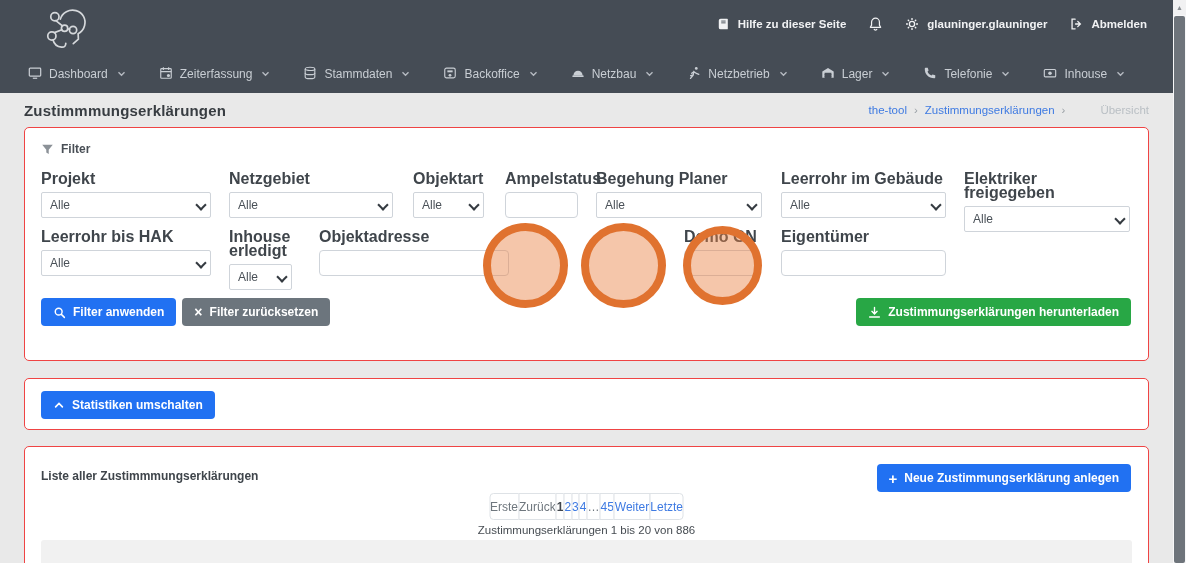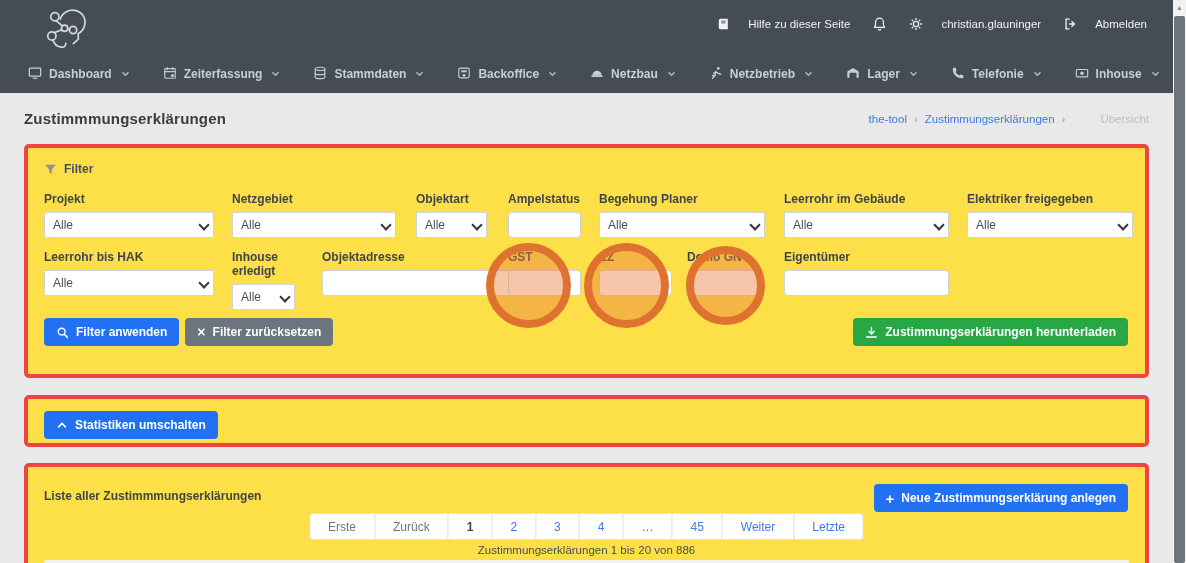--- a/index.html
+++ b/index.html
@@ -4,44 +4,44 @@
 <style>
   * { margin:0; padding:0; box-sizing:border-box; }
   html,body { width:1186px; height:563px; overflow:hidden; }
   body { font-family:"Liberation Sans","DejaVu Sans",sans-serif; background:#e9e9e9; position:relative; }
 
   
   .navbar { background:#454c55; width:1173px; height:93px; position:relative; }
   .nav-top { display:flex; align-items:flex-start; justify-content:space-between; height:56px; padding:4px 26px 0 44px; }
   .logo { color:#d5d8db; margin-top:2px; }
   .nav-top-right { display:flex; align-items:center; gap:22px; margin-top:12px; }
-  .top-link { display:flex; align-items:center; gap:18px; color:#f1f2f4; font-size:11.5px; font-weight:400; cursor:pointer; }
+  .top-link { display:flex; align-items:center; gap:8px; color:#f1f2f4; font-size:11.5px; font-weight:700; cursor:pointer; }
   .top-link svg, .top-icon svg { display:block; }
   .top-icon { color:#f1f2f4; cursor:pointer; }
   .nav-menu { display:flex; align-items:center; gap:33px; padding:0 0 0 28px; height:36px; }
-  .nav-item { display:flex; align-items:center; gap:7px; color:#c9ced4; font-size:12px; font-weight:700; cursor:pointer; white-space:nowrap; }
+  .nav-item { display:flex; align-items:center; gap:7px; color:#c9ced4; font-size:12px; font-weight:400; cursor:pointer; white-space:nowrap; }
   .nav-item .caret { margin-left:2px; opacity:.85; }
 
   
   .page { width:1173px; padding:0 24px; }
-  .page-head { height:51px; display:flex; align-items:center; justify-content:space-between; }
+  .page-head { height:34px; display:flex; align-items:center; justify-content:space-between; }
   .page-title { font-size:15px; font-weight:700; color:#383d42; letter-spacing:.2px; }
   .breadcrumb { font-size:11.5px; display:flex; gap:7px; align-items:center; }
   .breadcrumb a { color:#3e7ae2; text-decoration:none; cursor:pointer; }
   .breadcrumb .sep { color:#9aa0a6; }
   .breadcrumb .bc-active { color:#b9bfc4;margin-left:28px; }
 
-  .card { background:#fde047; border:4px solid #ef4444; border-radius:5px; position:relative; }
+  .card { background:#ffffff; border:1px solid #ef4444; border-radius:5px; position:relative; }
 
   
   .filter-card { height:234px; }
   .filter-head { position:absolute; left:16px; top:14px; display:flex; align-items:center; gap:7px; font-size:12px; font-weight:700; color:#494f56; }
   .filter-head svg { color:#8b9197; }
   .field { position:absolute; }
-  .field label { display:block; font-size:12px; font-weight:700; color:#3f454b; line-height:14px; margin-bottom:6px; }
+  .field label { display:block; font-size:16px; font-weight:700; color:#3f454b; line-height:14px; margin-bottom:6px; }
   .row1 { top:44px; } .row2 { top:102px; }
   .ctl, .select-wrap { height:26px; }
   input.ctl { width:100%; border:1px solid #cfd4da; border-radius:4px; font-size:12px; color:#495057; padding:0 8px; outline:none; }
   .select-wrap { position:relative; width:100%; }
   .select-wrap select { appearance:none; -webkit-appearance:none; width:100%; height:26px; border:1px solid #cfd4da; border-radius:2px; background:#fff; font-size:12px; color:#495057; padding:0 20px 0 8px; outline:none; }
   .sel-caret { position:absolute; right:7px; top:9px; width:7px; height:7px; pointer-events:none; }
   .sel-caret::before { content:""; position:absolute; width:6px; height:6px; border-right:2px solid #343a40; border-bottom:2px solid #343a40; transform:rotate(45deg); }
   .f-projekt { left:16px; width:170px; }
   .f-netzgebiet { left:204px; width:164px; }
   .f-objektart { left:388px; width:71px; }
@@ -72,21 +72,21 @@
 
   
   .stats-card { height:52px; margin-top:17px; }
   .stats-card .btn { position:absolute; left:16px; top:12px; }
 
   
   .list-card { height:130px; margin-top:16px; }
   .list-heading { position:absolute; left:16px; top:22px; font-size:12px; font-weight:700; color:#3f454b; }
   .create-wrap { position:absolute; right:17px; top:17px; }
   .pagination { position:absolute; top:46px; left:50%; transform:translateX(-50%); display:flex; }
-  .page-cell { display:flex; align-items:center; justify-content:center; height:27px; padding:0 18px; background:#fff; border:1px solid #dee2e6; margin-left:-1px; font-size:12px; color:#3e7ae2; cursor:pointer; white-space:nowrap; }
+  .page-cell { display:flex; align-items:center; justify-content:center; height:27px; padding:0 0; background:#fff; border:1px solid #dee2e6; margin-left:-1px; font-size:12px; color:#3e7ae2; cursor:pointer; white-space:nowrap; }
   .page-cell:first-child { margin-left:0; border-radius:4px 0 0 4px; }
   .page-cell:last-child { border-radius:0 4px 4px 0; }
   .page-cell.muted { color:#6f777e; }
   .page-cell.current { color:#41464c; font-weight:700; }
   .list-status { position:absolute; top:77px; width:100%; text-align:center; font-size:11.5px; color:#464c52; }
   .table-head-strip { position:absolute; left:16px; right:16px; top:93px; height:40px; background:#f1f1f1; border-radius:3px 3px 0 0; }
 
   
   .scrollbar { position:absolute; top:0; right:0; width:13px; height:563px; background:#f7f7f8; z-index:20; }
   .scroll-btn { height:15px; display:flex; align-items:center; justify-content:center; font-size:7px; color:#8a8f94; background:#f1f1f2; cursor:pointer; }
@@ -125,21 +125,21 @@
             <path d="M6.4 13.4a1.7 1.7 0 0 0 3.2 0"></path>
           </svg>
       </span>
       <a class="top-link">
         <span>
           <svg width="14" height="14" viewBox="0 0 16 16" fill="none" stroke="currentColor" stroke-width="1.5">
               <circle cx="8" cy="8" r="3"></circle>
               <path d="M8 1.2v2.1M8 12.7v2.1M1.2 8h2.1M12.7 8h2.1M3.2 3.2l1.5 1.5M11.3 11.3l1.5 1.5M12.8 3.2l-1.5 1.5M4.7 11.3l-1.5 1.5"></path>
             </svg>
         </span>
-        <span>christian.glauninger</span>
+        <span>glauninger.glauninger</span>
       </a>
       <a class="top-link">
         <span>
           <svg width="14" height="14" viewBox="0 0 16 16" fill="none" stroke="currentColor" stroke-width="1.5" stroke-linecap="round">
               <path d="M7 2.5H3.5v11H7"></path>
               <path d="M10 5l3 3-3 3M13 8H7.5"></path>
             </svg>
         </span>
         <span>Abmelden</span>
       </a>
@@ -294,28 +294,20 @@
     <div class="field row2 f-hak">
       <label>Leerrohr bis HAK</label>
       <div class="select-wrap"><select><option>Alle</option></select><span class="sel-caret"></span></div>
     </div>
     <div class="field row2 f-inhouse">
       <label>Inhouse erledigt</label>
       <div class="select-wrap"><select><option>Alle</option></select><span class="sel-caret"></span></div>
     </div>
     <div class="field row2 f-objektadresse">
       <label>Objektadresse</label>
-      <input class="ctl" value="" style="">
-    </div>
-    <div class="field row2 f-gst">
-      <label>GST</label>
-      <input class="ctl" value="" style="">
-    </div>
-    <div class="field row2 f-ez">
-      <label>EZ</label>
       <input class="ctl" value="" style="">
     </div>
     <div class="field row2 f-eigentuemer">
       <label>Eigentümer</label>
       <input class="ctl" value="" style="">
     </div>
     <div class="field row2 f-demo-gn">
       <label>Demo GN</label>
       <input class="ctl" value="" style="">
     </div>

